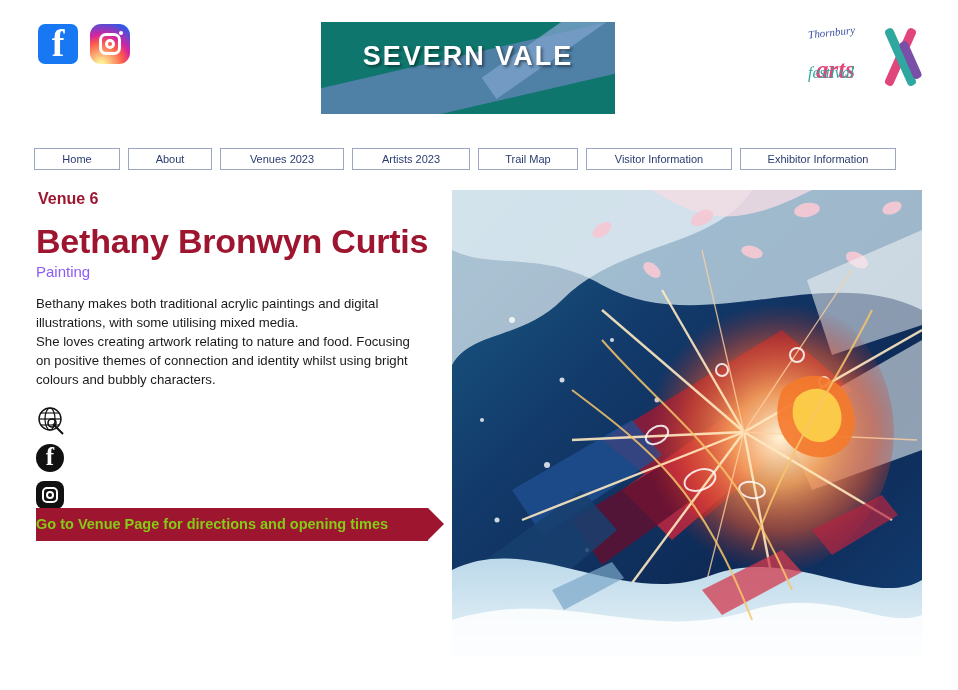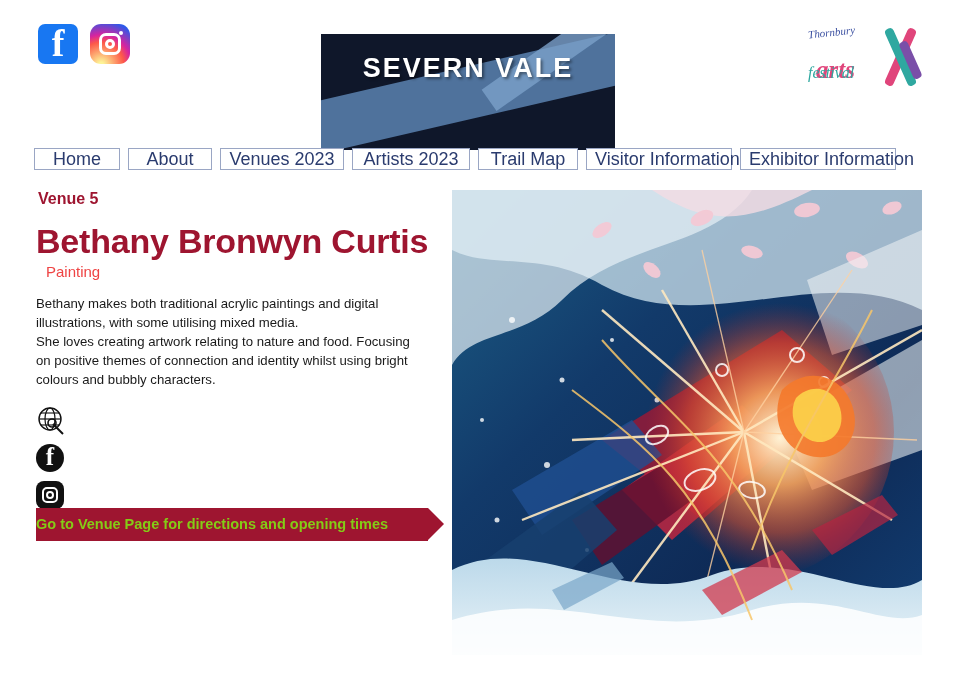--- a/index.html
+++ b/index.html
@@ -79,24 +79,24 @@
     top: 7px;
     width: 4px; height: 4px;
     background: #fff;
     border-radius: 50%;
   }
 
   
   .banner {
     position: absolute;
     left: 321px;
-    top: 34px;
+    top: 22px;
     width: 294px;
-    height: 116px;
-    background: #0f172a;
+    height: 92px;
+    background: #0f766e;
     overflow: hidden;
   }
   .banner .swoosh {
     position: absolute;
     width: 400px;
     height: 52px;
     background: #5b82b0;
     opacity: 0.85;
     transform: rotate(-13deg);
     left: -40px;
@@ -194,21 +194,21 @@
     height: 24px;
     display: flex;
     align-items: flex-start;
     padding: 0 34px;
     box-sizing: border-box;
     gap: 8px;
   }
   .nav-item {
     border: 1px solid #9aa6c4;
     color: #2a3b6e;
-    font-size: 18px;
+    font-size: 11px;
     line-height: 20px;
     height: 22px;
     text-align: center;
     background: #ffffff;
     cursor: pointer;
     white-space: nowrap;
     padding: 0 8px;
     box-sizing: border-box;
   }
 
@@ -232,23 +232,23 @@
     margin: 0 0 14px 2px;
   }
   .artist-name {
     color: #9e1530;
     font-size: 34px;
     font-weight: bold;
     margin: 0 0 2px 0;
     letter-spacing: -0.2px;
   }
   .artist-medium {
-    color: #ef4444;
+    color: #8b5cf6;
     font-size: 15px;
-    margin: 0 0 14px 10px;
+    margin: 0 0 14px 0;
   }
   .bio {
     font-size: 13.2px;
     line-height: 19px;
     color: #1a1a1a;
     margin: 0;
   }
   .bio p { margin: 0 0 0 0; }
 
   .social-list {
@@ -386,21 +386,21 @@
   <div class="nav-item" style="width:124px">Venues 2023</div>
   <div class="nav-item" style="width:118px">Artists 2023</div>
   <div class="nav-item" style="width:100px">Trail Map</div>
   <div class="nav-item" style="width:146px">Visitor Information</div>
   <div class="nav-item" style="width:156px">Exhibitor Information</div>
 </div>
 
 <div class="content">
 
   <div class="left-col">
-    <div class="venue-label">Venue 5</div>
+    <div class="venue-label">Venue 6</div>
     <h1 class="artist-name">Bethany Bronwyn Curtis</h1>
     <div class="artist-medium">Painting</div>
 
     <div class="bio">
       <p>Bethany makes both traditional acrylic paintings and digital</p>
       <p>illustrations, with some utilising mixed media.</p>
       <p>She loves creating artwork relating to nature and food. Focusing</p>
       <p>on positive themes of connection and identity whilst using bright</p>
       <p>colours and bubbly characters.</p>
     </div>

